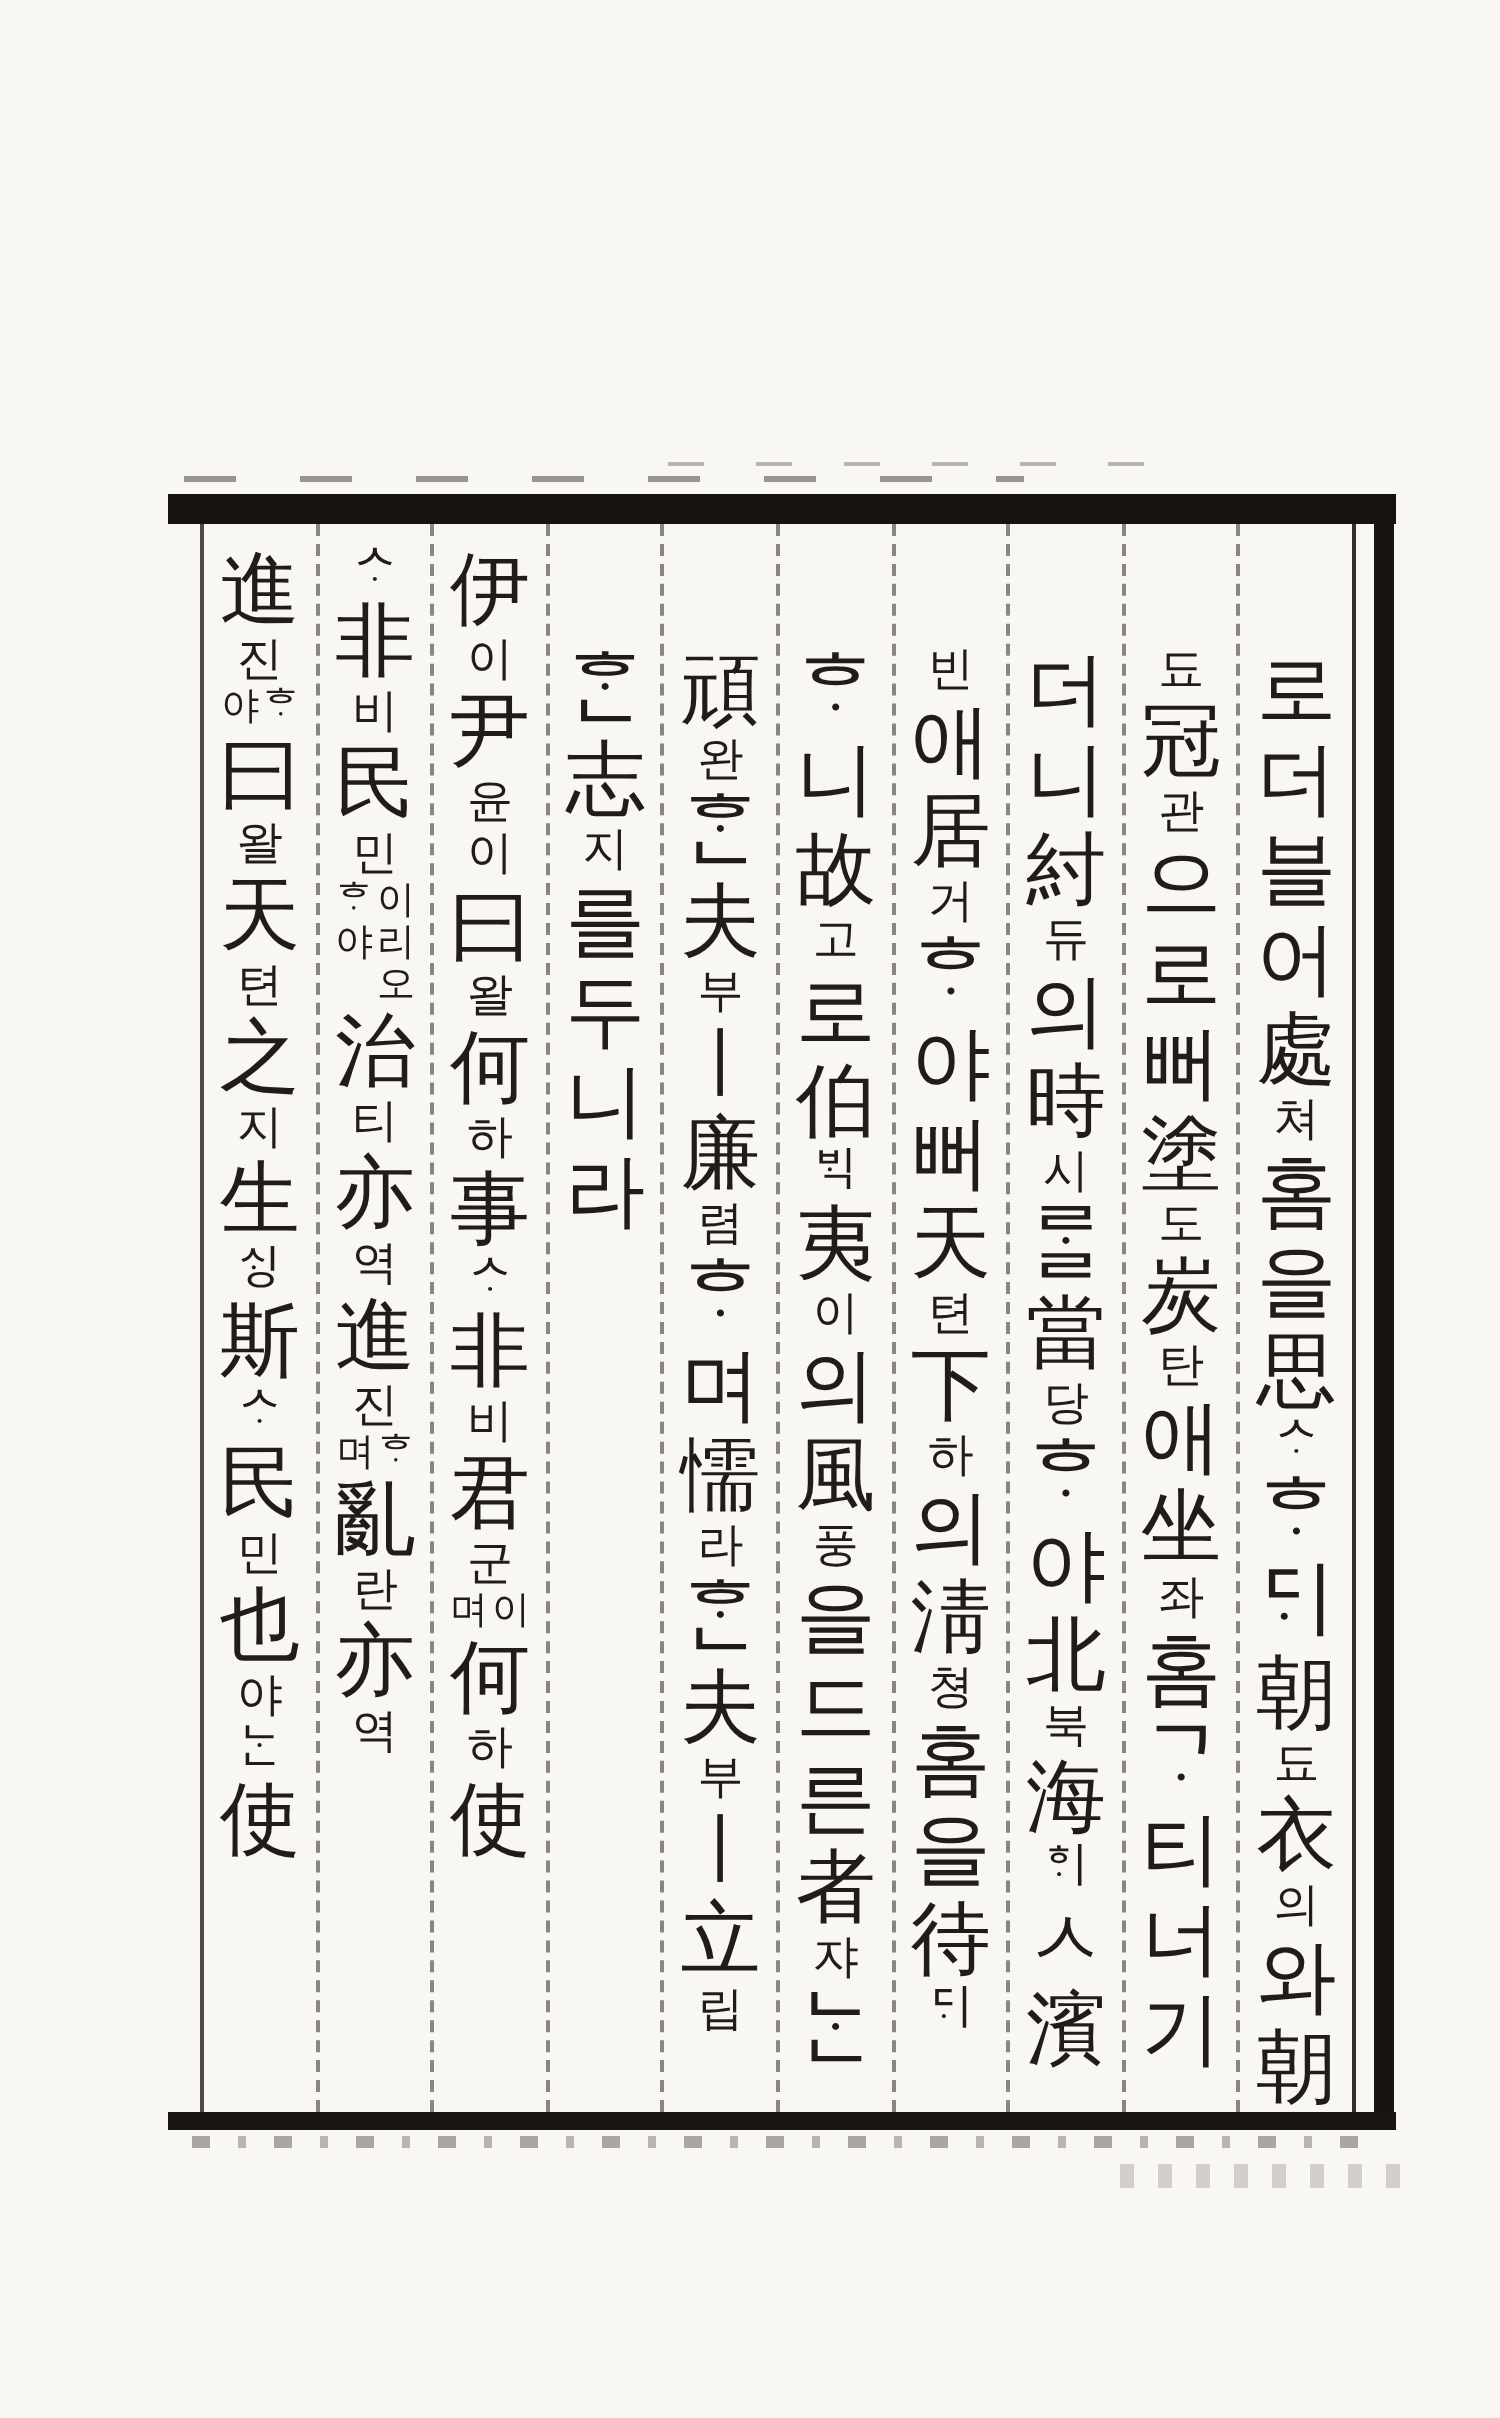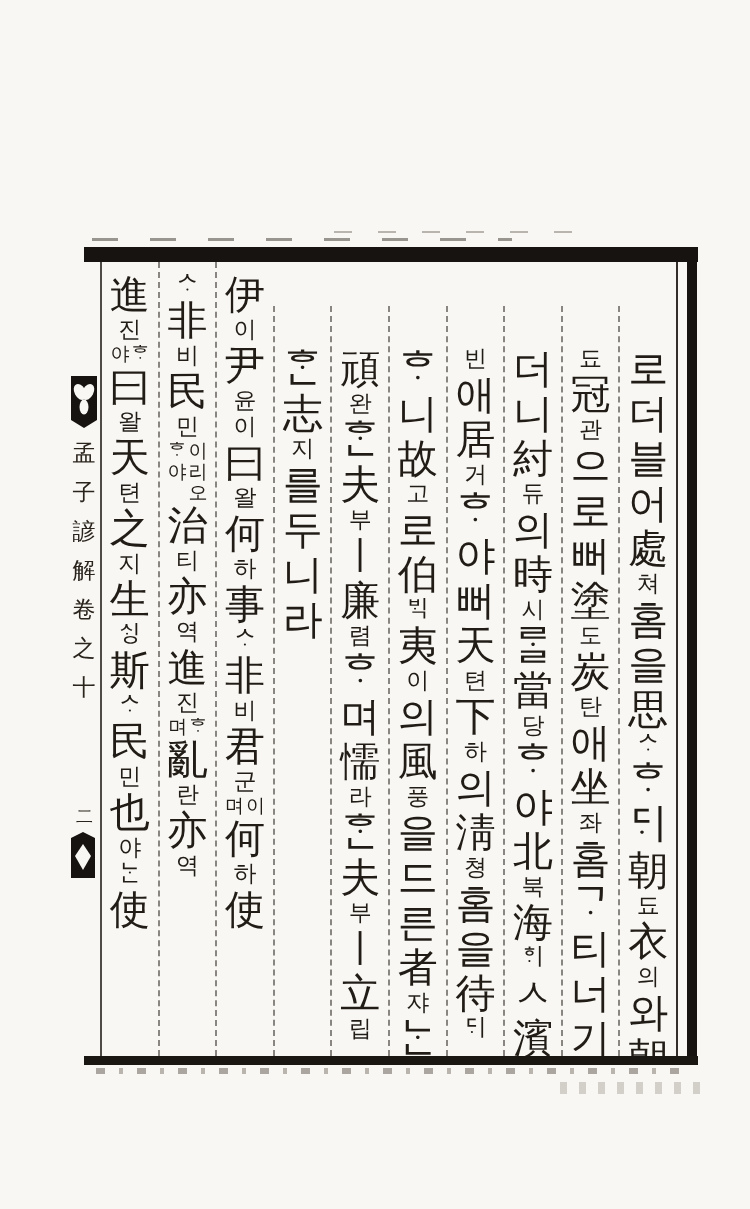--- a/index.html
+++ b/index.html
@@ -32,21 +32,21 @@
   .columns{
     position:absolute;inset:0;
     display:flex;flex-direction:row-reverse;
   }
   .column{
     flex:1 1 0;min-width:0;
     display:flex;flex-direction:column;align-items:center;
     padding-top:10px;box-sizing:border-box;
     overflow:hidden;
   }
-  .column.indent{padding-top:40px;margin-top:44px;}
+  .column.indent{padding-top:60px;}
   .columns .column:not(:last-child){border-left:2px dashed rgba(45,40,34,.55);}
   .char-L{font-size:40px;line-height:45px;display:block;text-align:center;}
   .char-S{font-size:23px;line-height:26px;display:block;text-align:right;}
   .pair{display:flex;flex-direction:row-reverse;gap:2px;justify-content:center;}
   .pair .sub{display:flex;flex-direction:column;align-items:center;}
   .pair .sub span{font-size:19px;line-height:21px;display:block;}
   
   .spine{position:absolute;left:68px;top:262px;width:32px;height:794px;}
   .fishtail{position:absolute;left:3px;}
   .fishtail.upper{top:114px;}
@@ -62,40 +62,20 @@
 <body>
 
 <div class="page">
 
   <div class="top-band"></div>
   <div class="right-outer"></div>
   <div class="bottom-band"></div>
   <div class="bottom-speckle"></div>
   <div class="right-smudge"></div>
 
-  <div class="spine">
-    <div class="fishtail upper">
-      <svg width="26" height="52" viewBox="0 0 26 52">
-        <rect x="0" y="0" width="26" height="44" fill="#171310"></rect>
-        <polygon points="0,44 13,52 26,44" fill="#171310"></polygon>
-        <ellipse cx="9" cy="16" rx="5.5" ry="8.5" fill="#f8f7f3" transform="rotate(-28 9 16)"></ellipse>
-        <ellipse cx="17" cy="16" rx="5.5" ry="8.5" fill="#f8f7f3" transform="rotate(28 17 16)"></ellipse>
-        <ellipse cx="13" cy="31" rx="4.5" ry="7.5" fill="#f8f7f3"></ellipse>
-      </svg>
-    </div>
-    <div class="spine-title">孟子諺解卷之十</div>
-    <div class="spine-page">二</div>
-    <div class="fishtail lower">
-      <svg width="24" height="46" viewBox="0 0 24 46">
-        <rect x="0" y="6" width="24" height="40" fill="#171310"></rect>
-        <polygon points="0,6 12,0 24,6" fill="#171310"></polygon>
-        <polygon points="12,12 20,24 12,38 4,24" fill="#f8f7f3"></polygon>
-      </svg>
-    </div>
-  </div>
 
   <div class="frame">
     <div class="columns">
         <div class="column indent">
           <span class="char-L">로</span>
           <span class="char-L">더</span>
           <span class="char-L">블</span>
           <span class="char-L">어</span>
           <span class="char-L">處</span>
           <span class="char-S">쳐</span>

